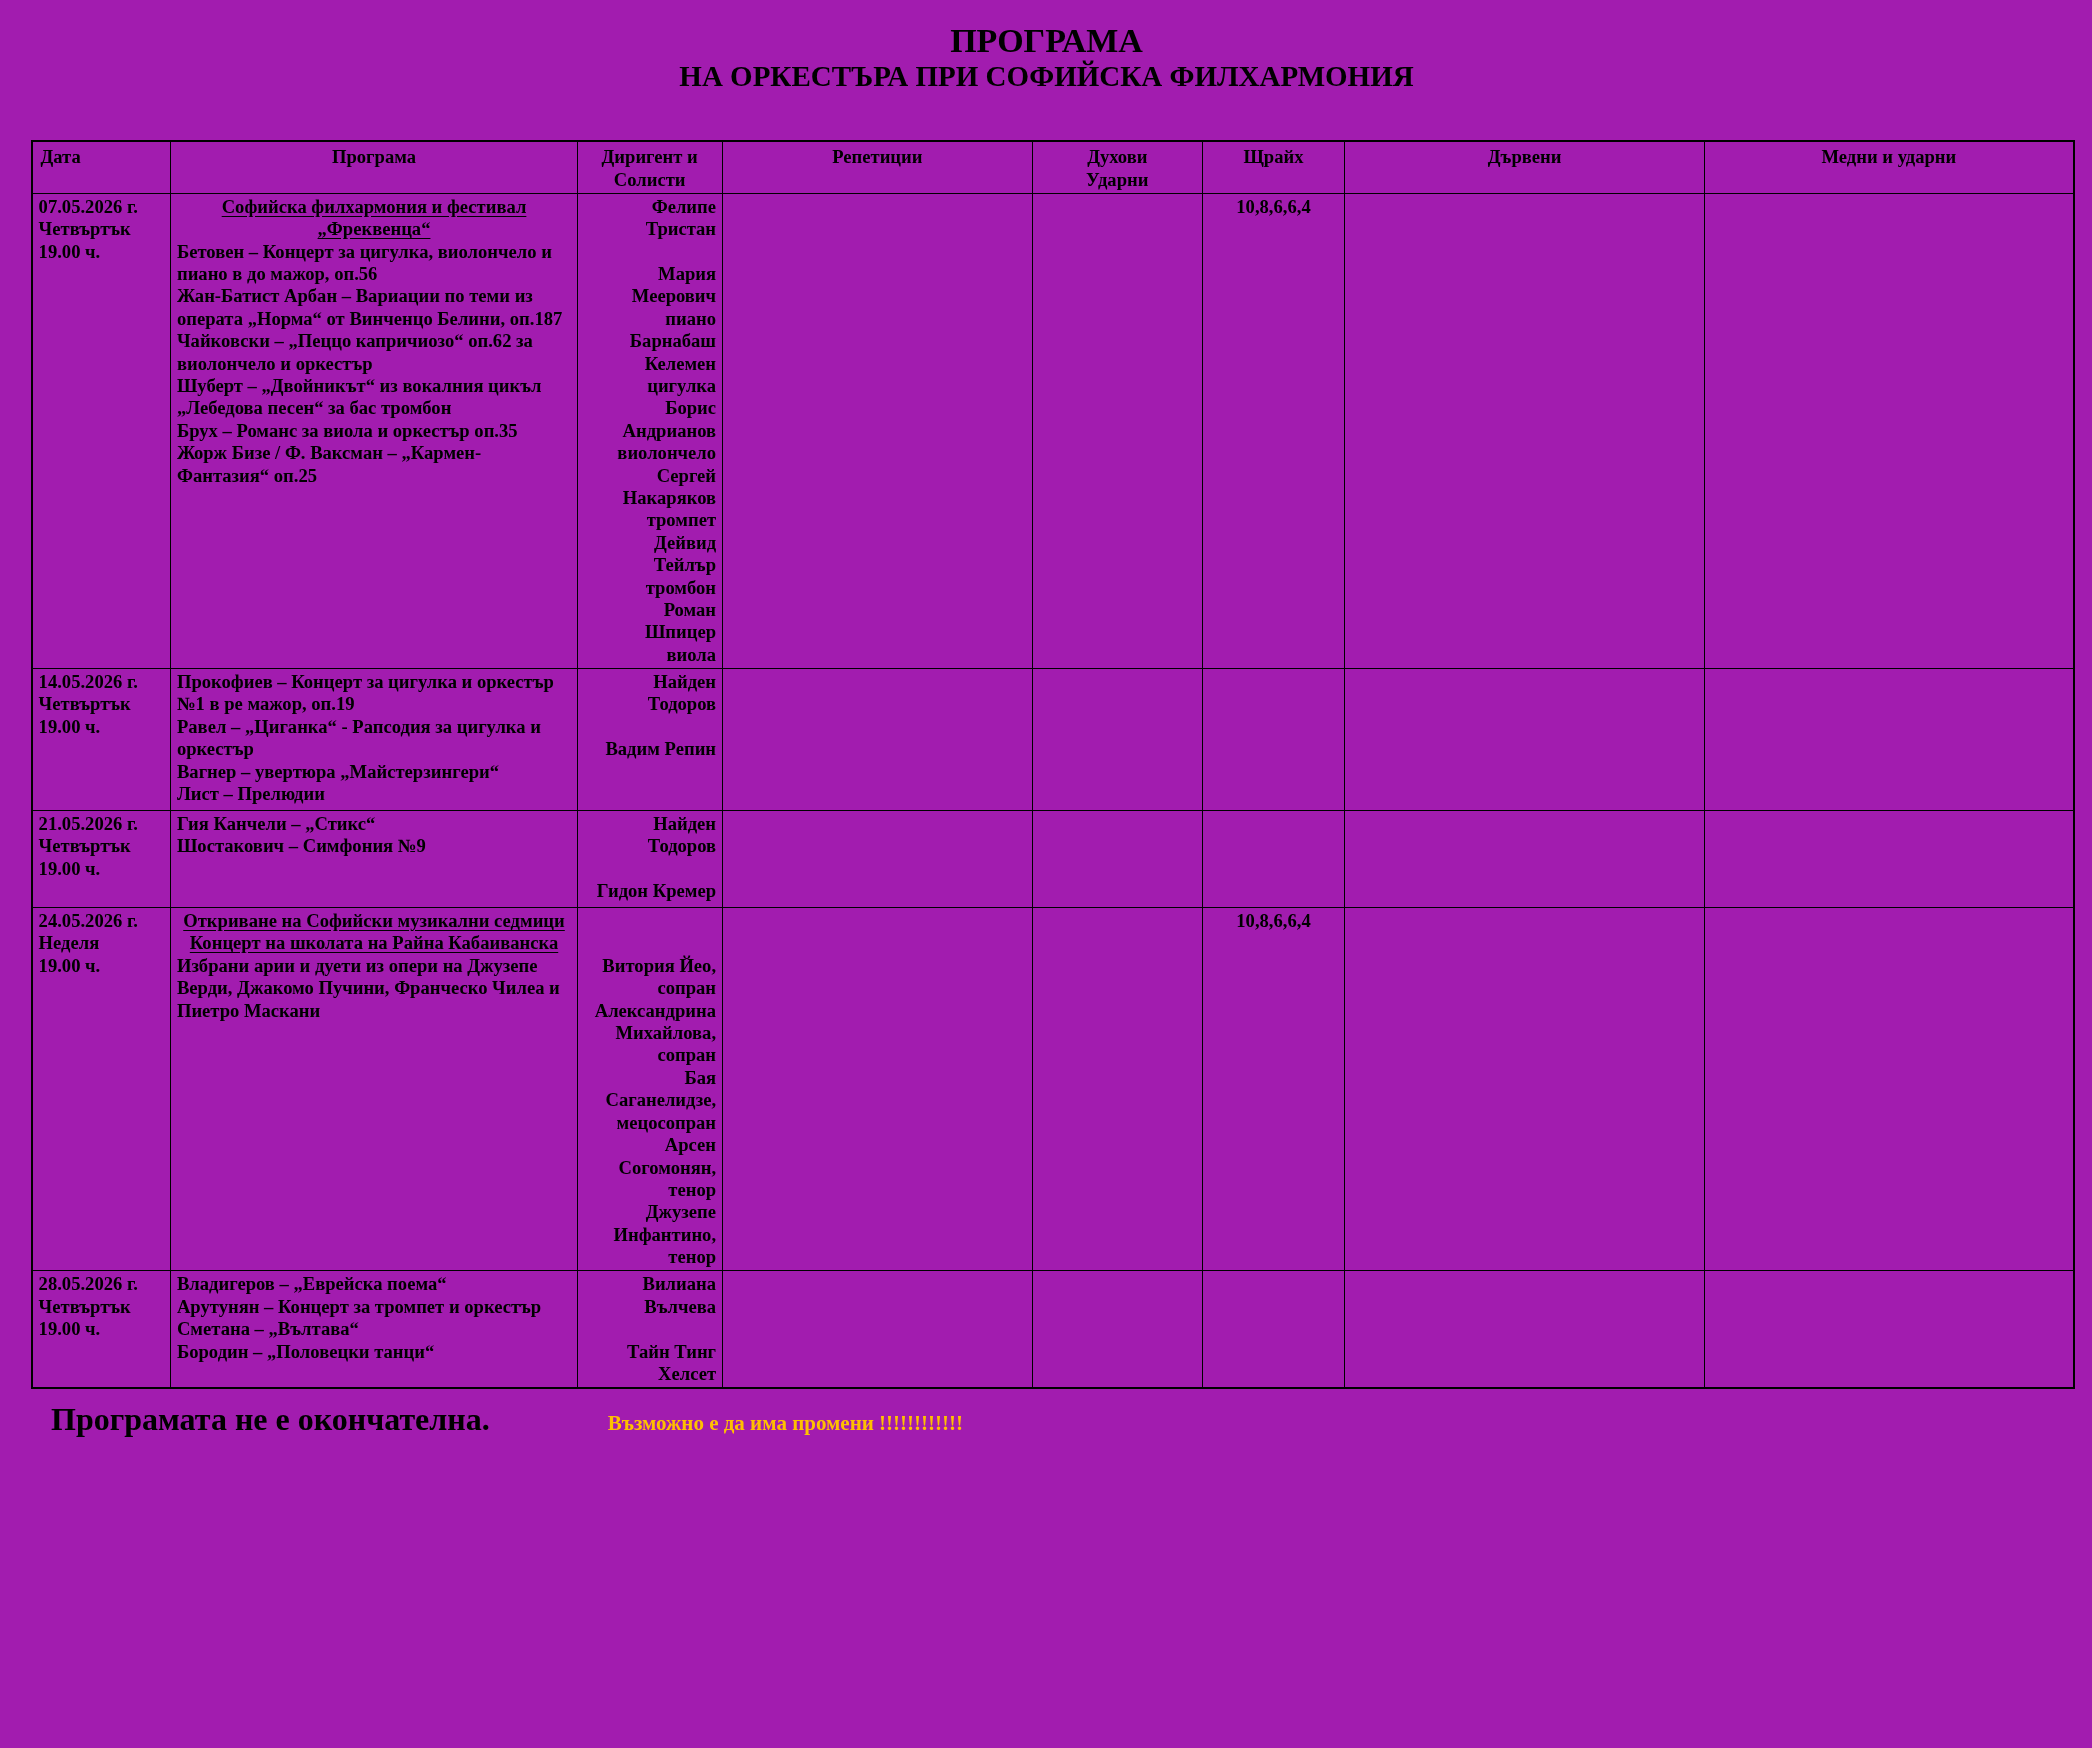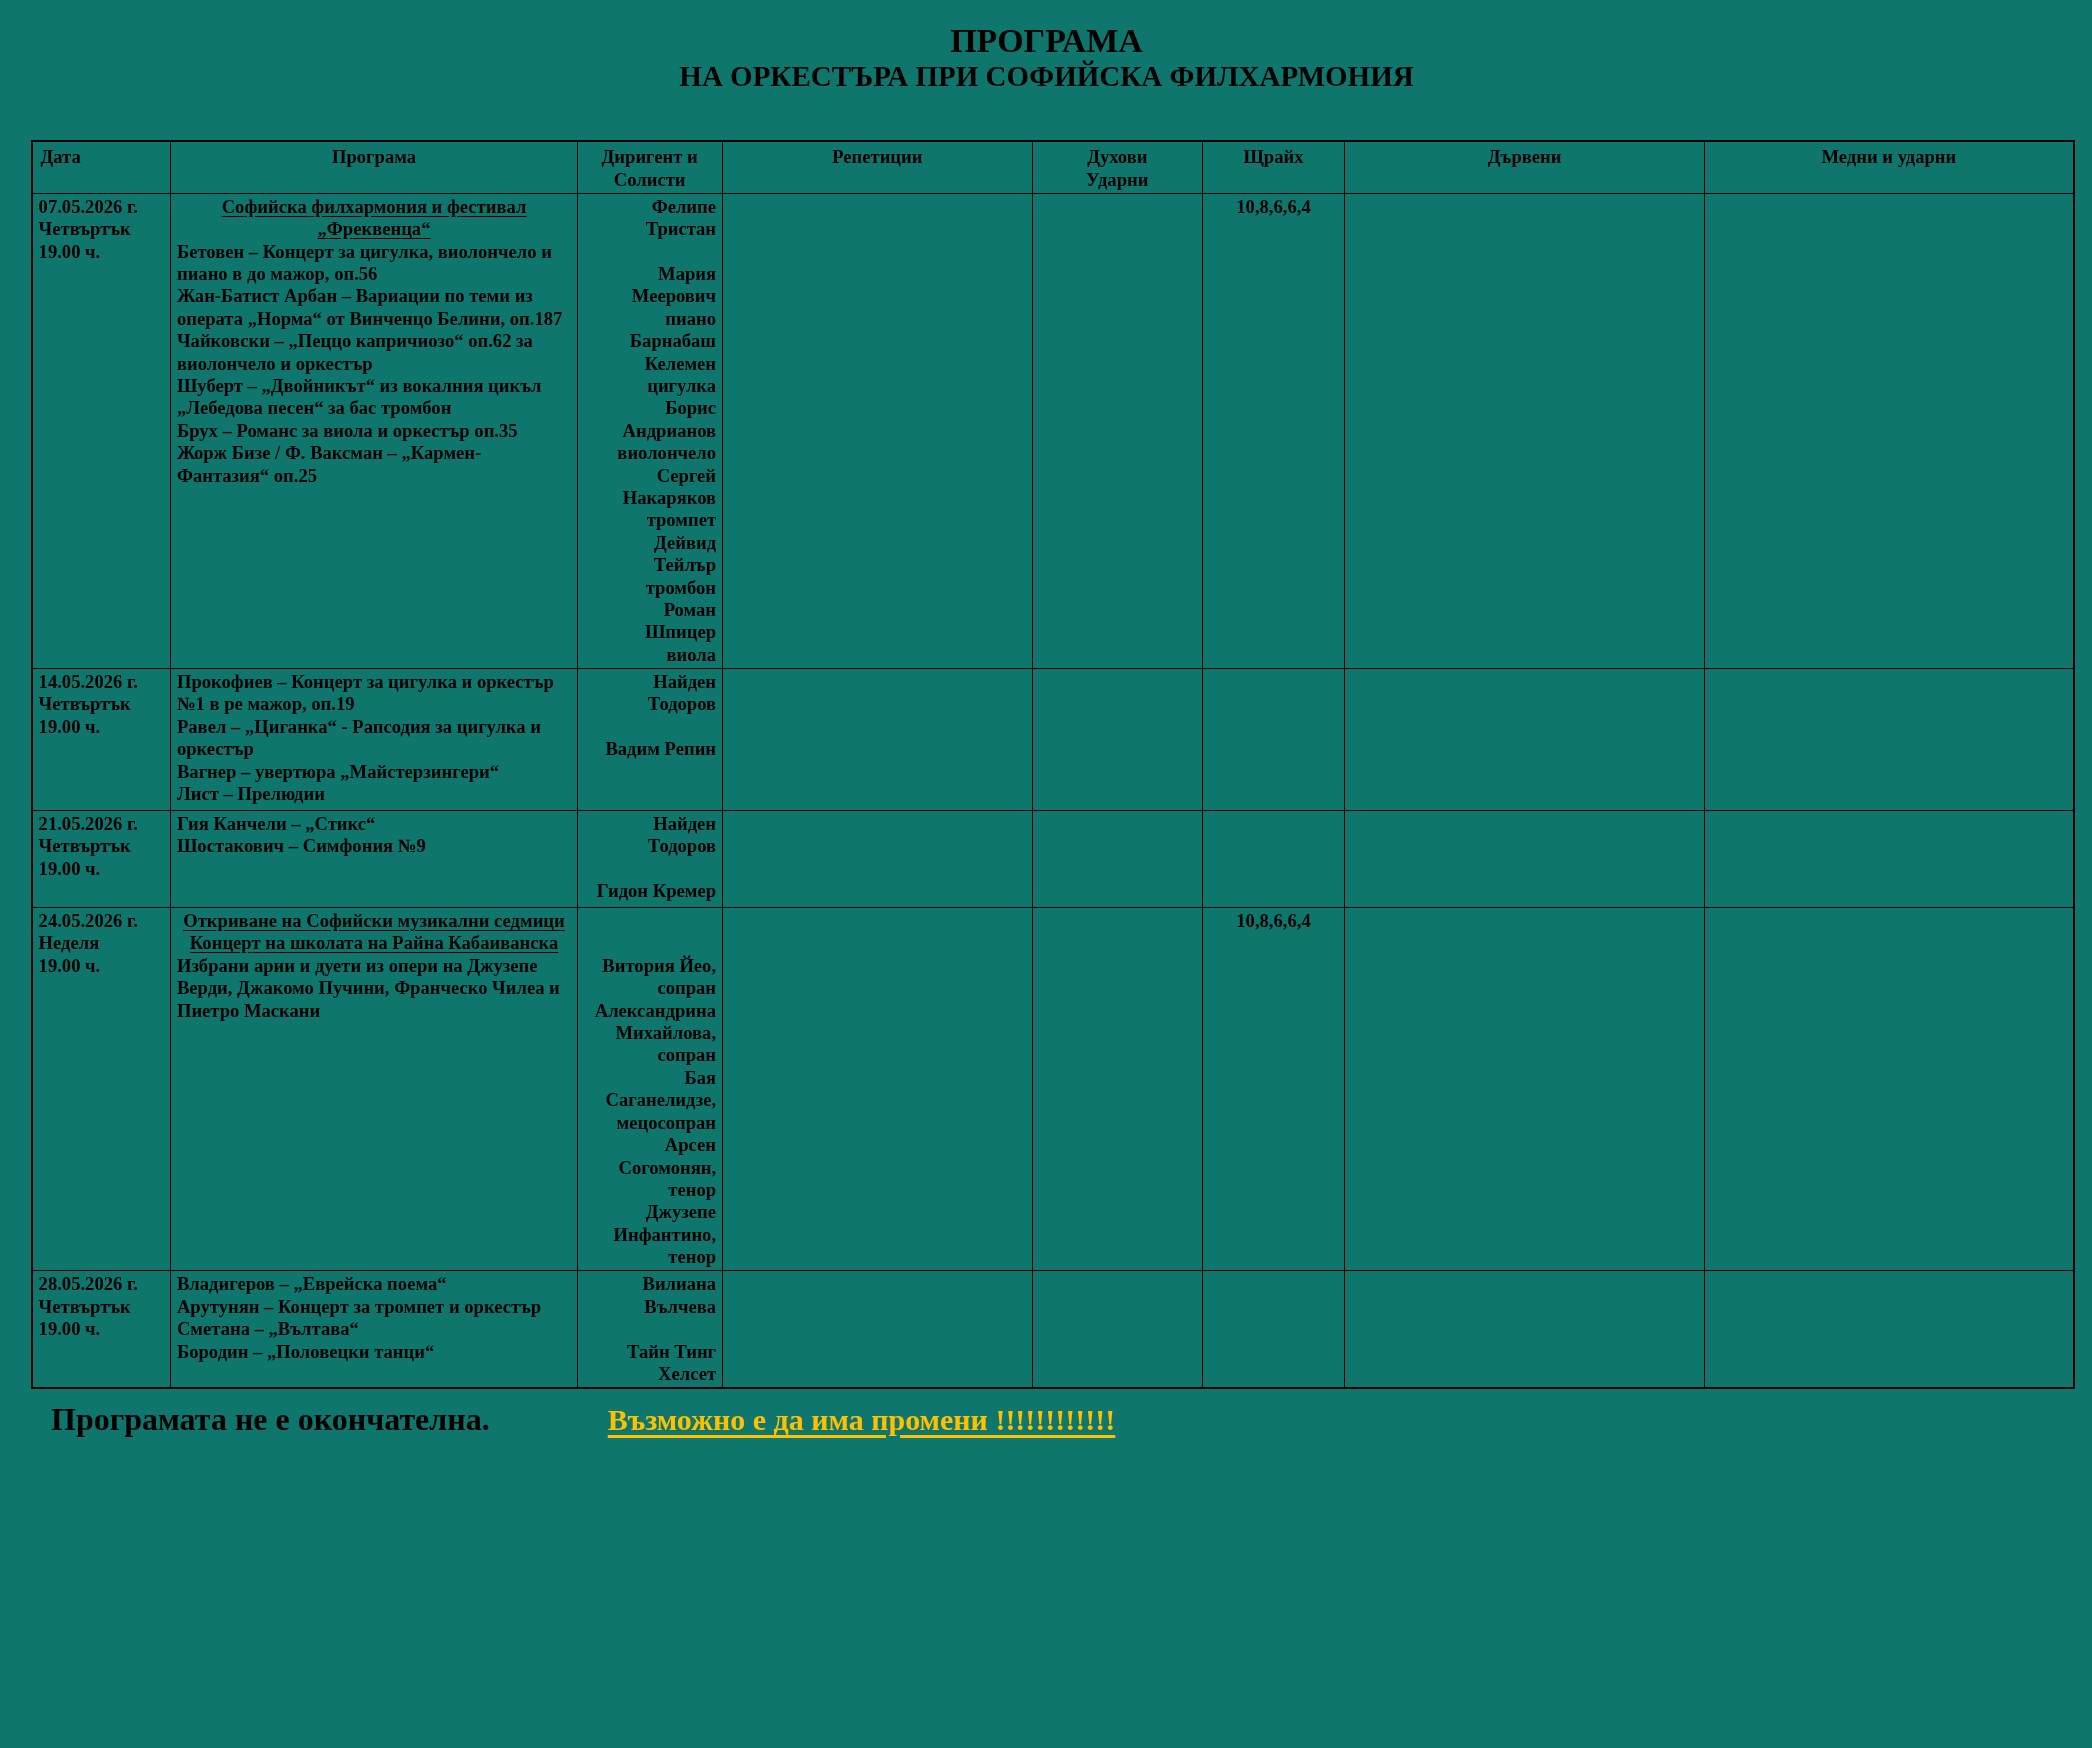--- a/index.html
+++ b/index.html
@@ -5,21 +5,21 @@
   * { margin: 0; padding: 0; box-sizing: border-box; }
   html, body { background: #ffffff; }
   body {
     width: 2093px;
     height: 1749px;
     font-family: "Liberation Serif", serif;
     font-weight: bold;
     color: #000000;
     position: relative;
   }
-  .page { width: 2093px; height: 1749px; background: #0f766e; overflow: hidden; }
+  .page { width: 2093px; height: 1749px; background: #a21caf; overflow: hidden; }
 
   
   .title-block { text-align: center; padding-top: 22.4px; }
   .title-line { white-space: pre-wrap; }
   .title-1 { font-size: 34px; line-height: 1.1; }
   .title-2 { font-size: 29px; line-height: 1.15; }
   .title-3 { font-size: 29px; line-height: 1.15; }
 
   
   table.program {
@@ -41,22 +41,21 @@
   td.date-col { text-align: left; padding-left: 7.5px; }
   td.program-col { text-align: left; padding-left: 10.3px; padding-right: 7.5px; }
   td.program-col .heading { text-align: center; text-decoration: underline; text-underline-offset: 2.8px; }
   td.conductor-col { text-align: right; }
   td.plain-col { text-align: center; }
 
   
   .footer { margin-top: 11.2px; padding-left: 51px; font-size: 32px; line-height: 1.2; }
   .footer .warn {
     margin-left: 110px;
-    font-size: 30px;
-    text-decoration: underline;
+    font-size: 21px;
     text-underline-offset: 4.7px;
     margin-top: 45px;
   }
 </style>
 </head>
 <body>
 
 <div class="page">
 
   <div class="title-block">

